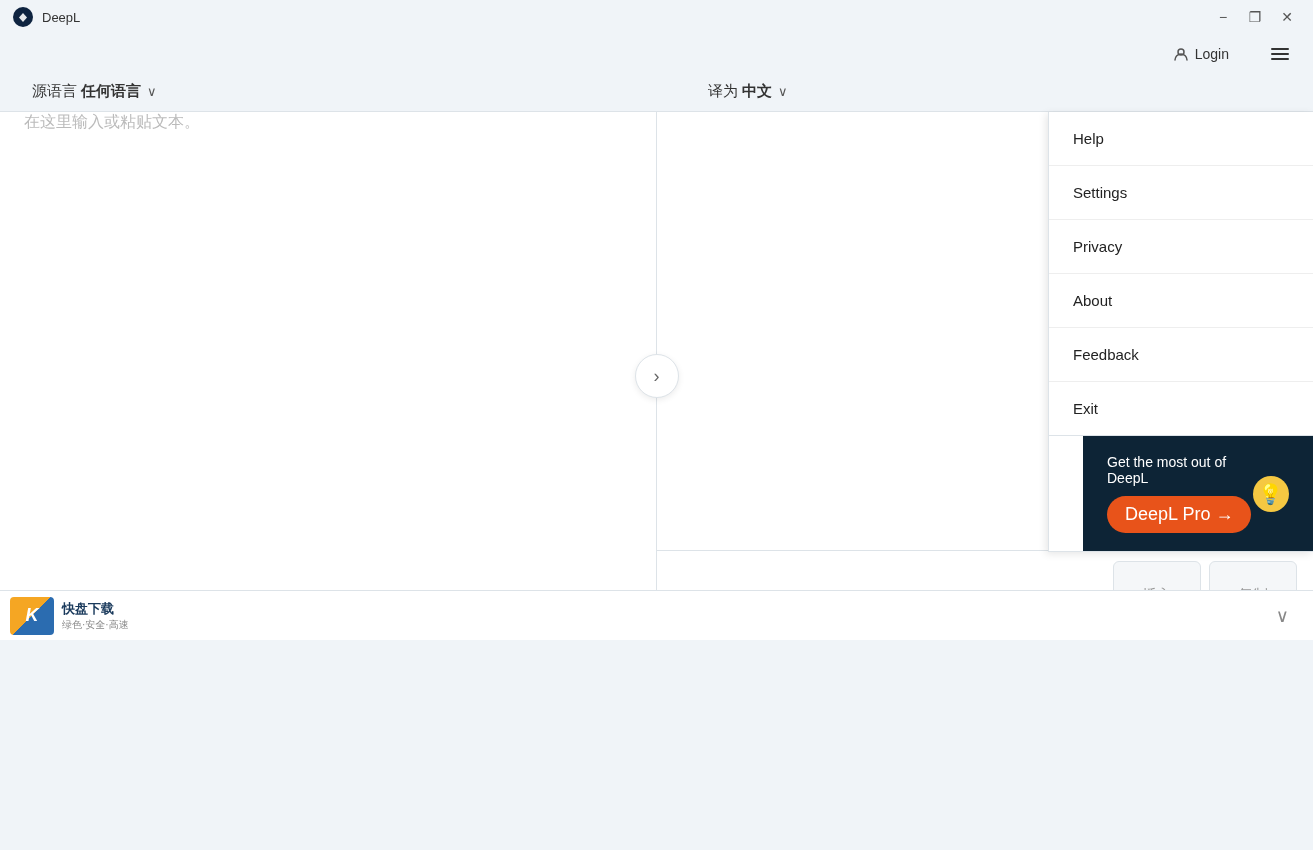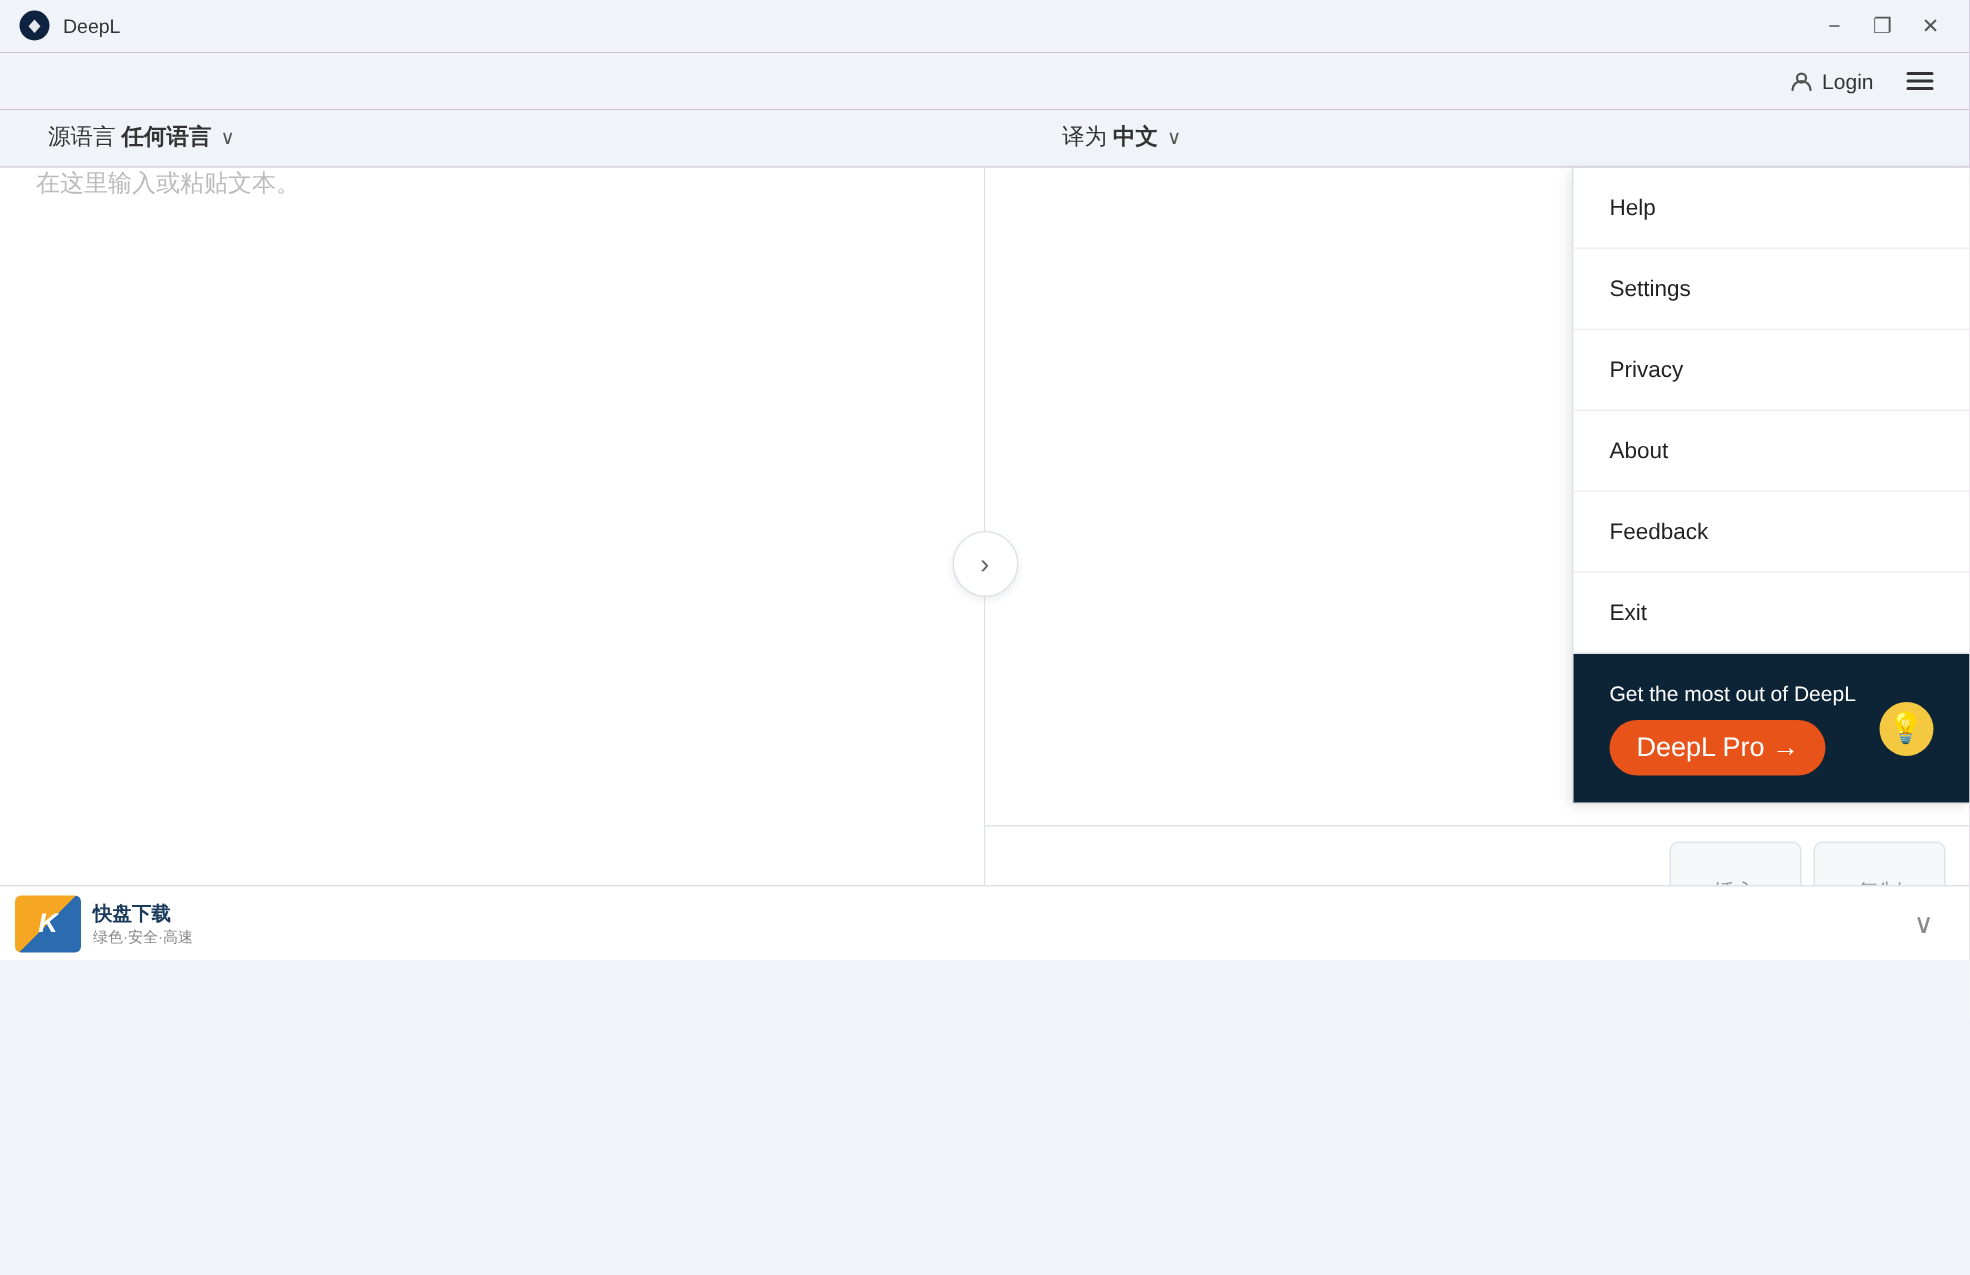--- a/index.html
+++ b/index.html
@@ -55,21 +55,21 @@
     }
 
     
     .toolbar {
       background: #f0f4f8;
       height: 44px;
       display: flex;
       align-items: center;
       justify-content: flex-end;
       padding: 0 16px;
-      gap: 4px;
+      gap: 24px;
     }
     .login-btn {
       display: flex;
       align-items: center;
       gap: 6px;
       background: transparent;
       border: none;
       cursor: pointer;
       font-size: 14px;
       color: #333;
@@ -212,20 +212,21 @@
       border-bottom: 1px solid #eee;
     }
     .menu-item:last-of-type { border-bottom: none; }
     .menu-promo {
       background: #0d2436;
       padding: 18px 24px;
       display: flex;
       align-items: center;
       justify-content: space-between;
       gap: 0;
+      margin-left: 34px;
     }
     .promo-text {
       color: white;
       font-size: 14px;
       flex: 1;
     }
     .promo-btn {
       background: #e8531a;
       color: white;
       border: none;

